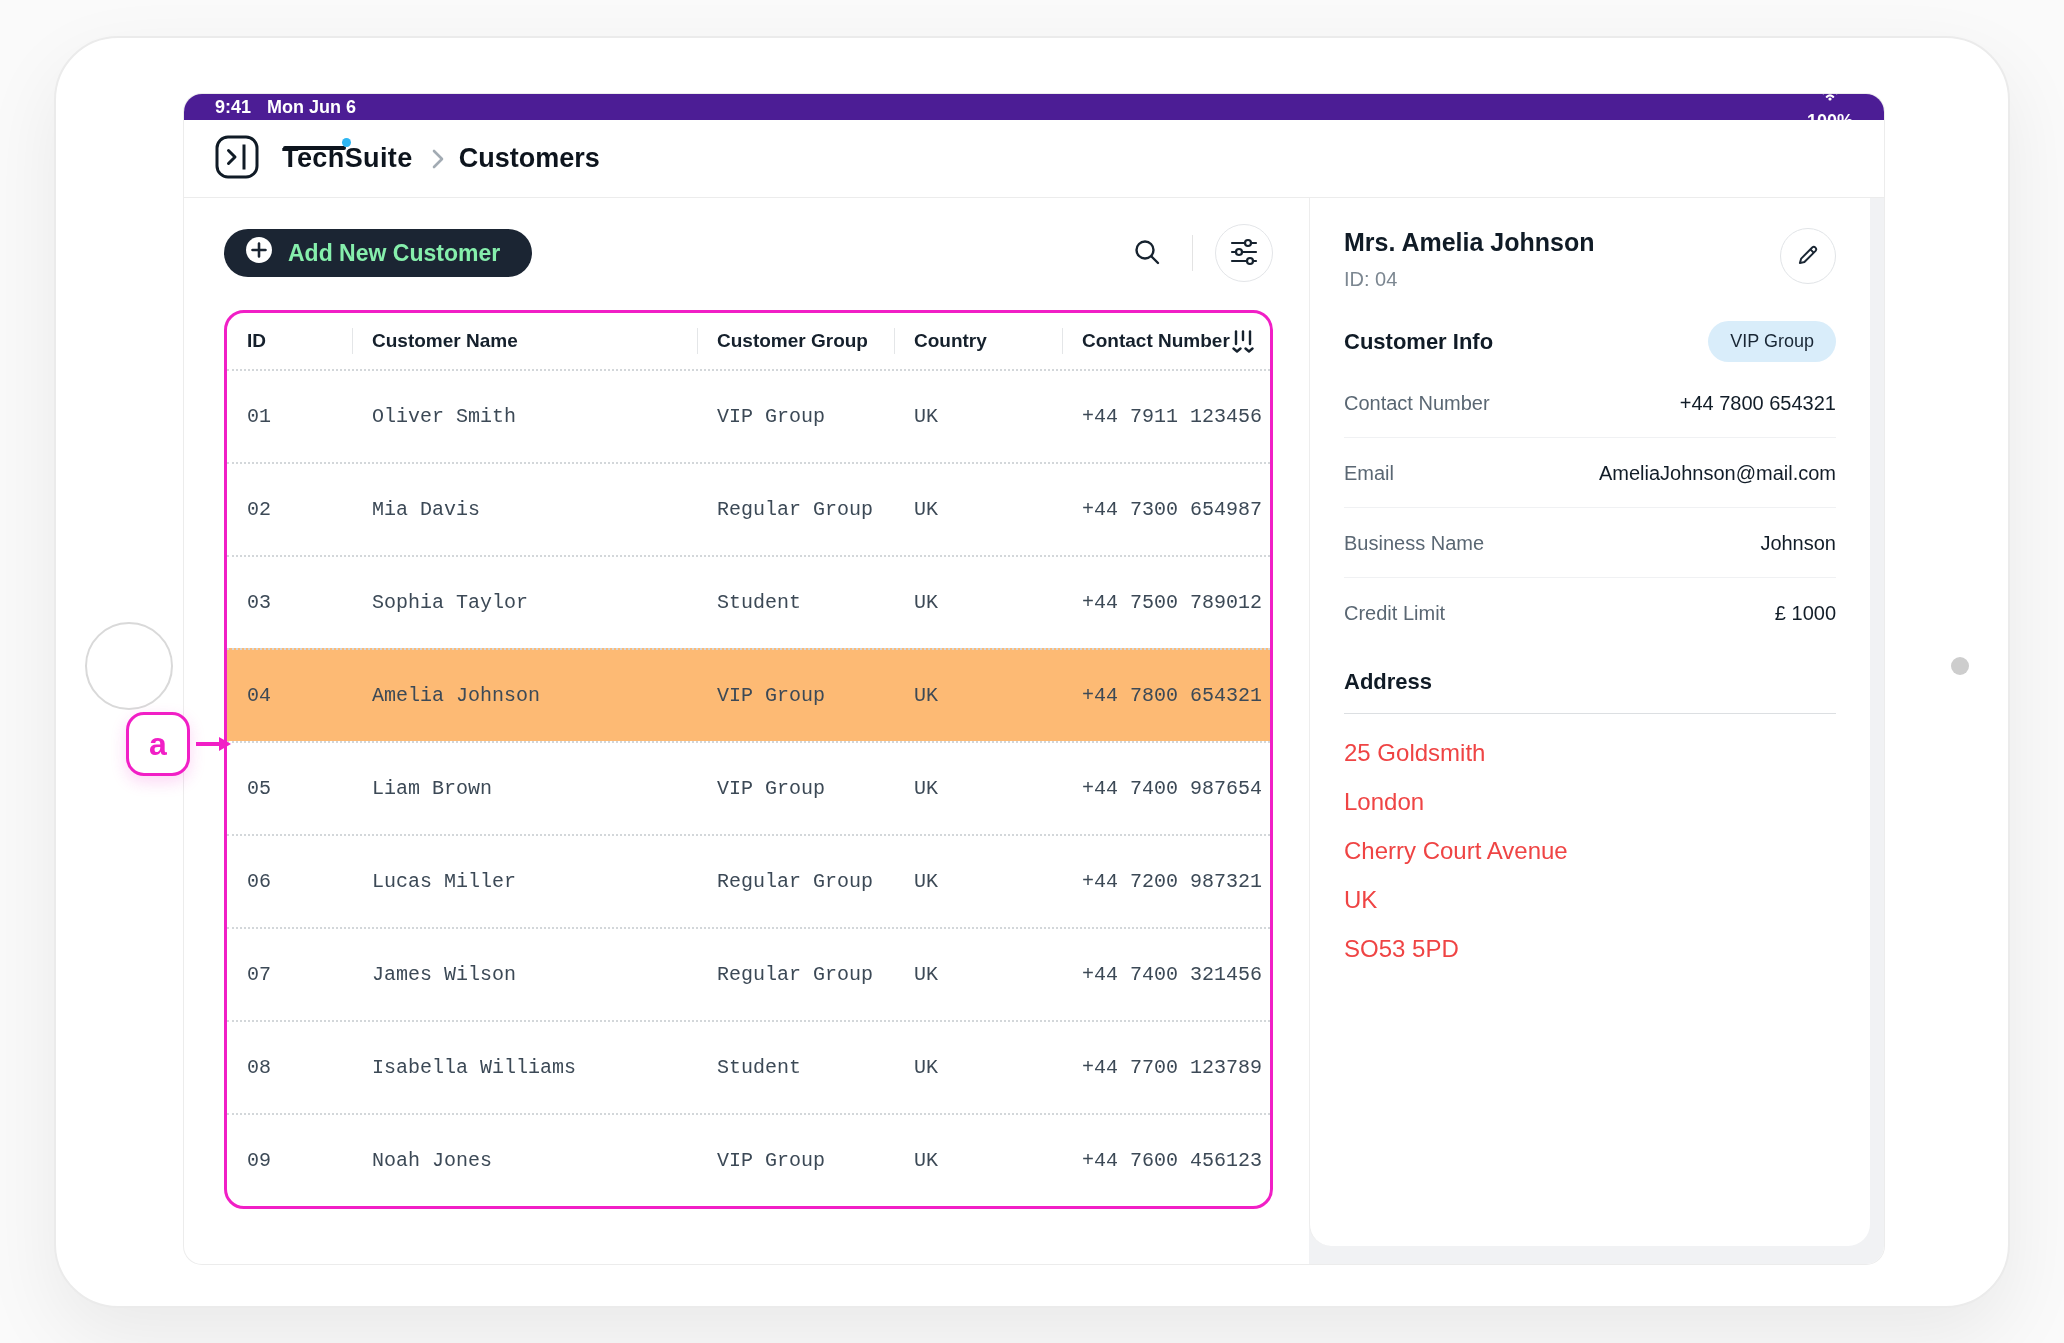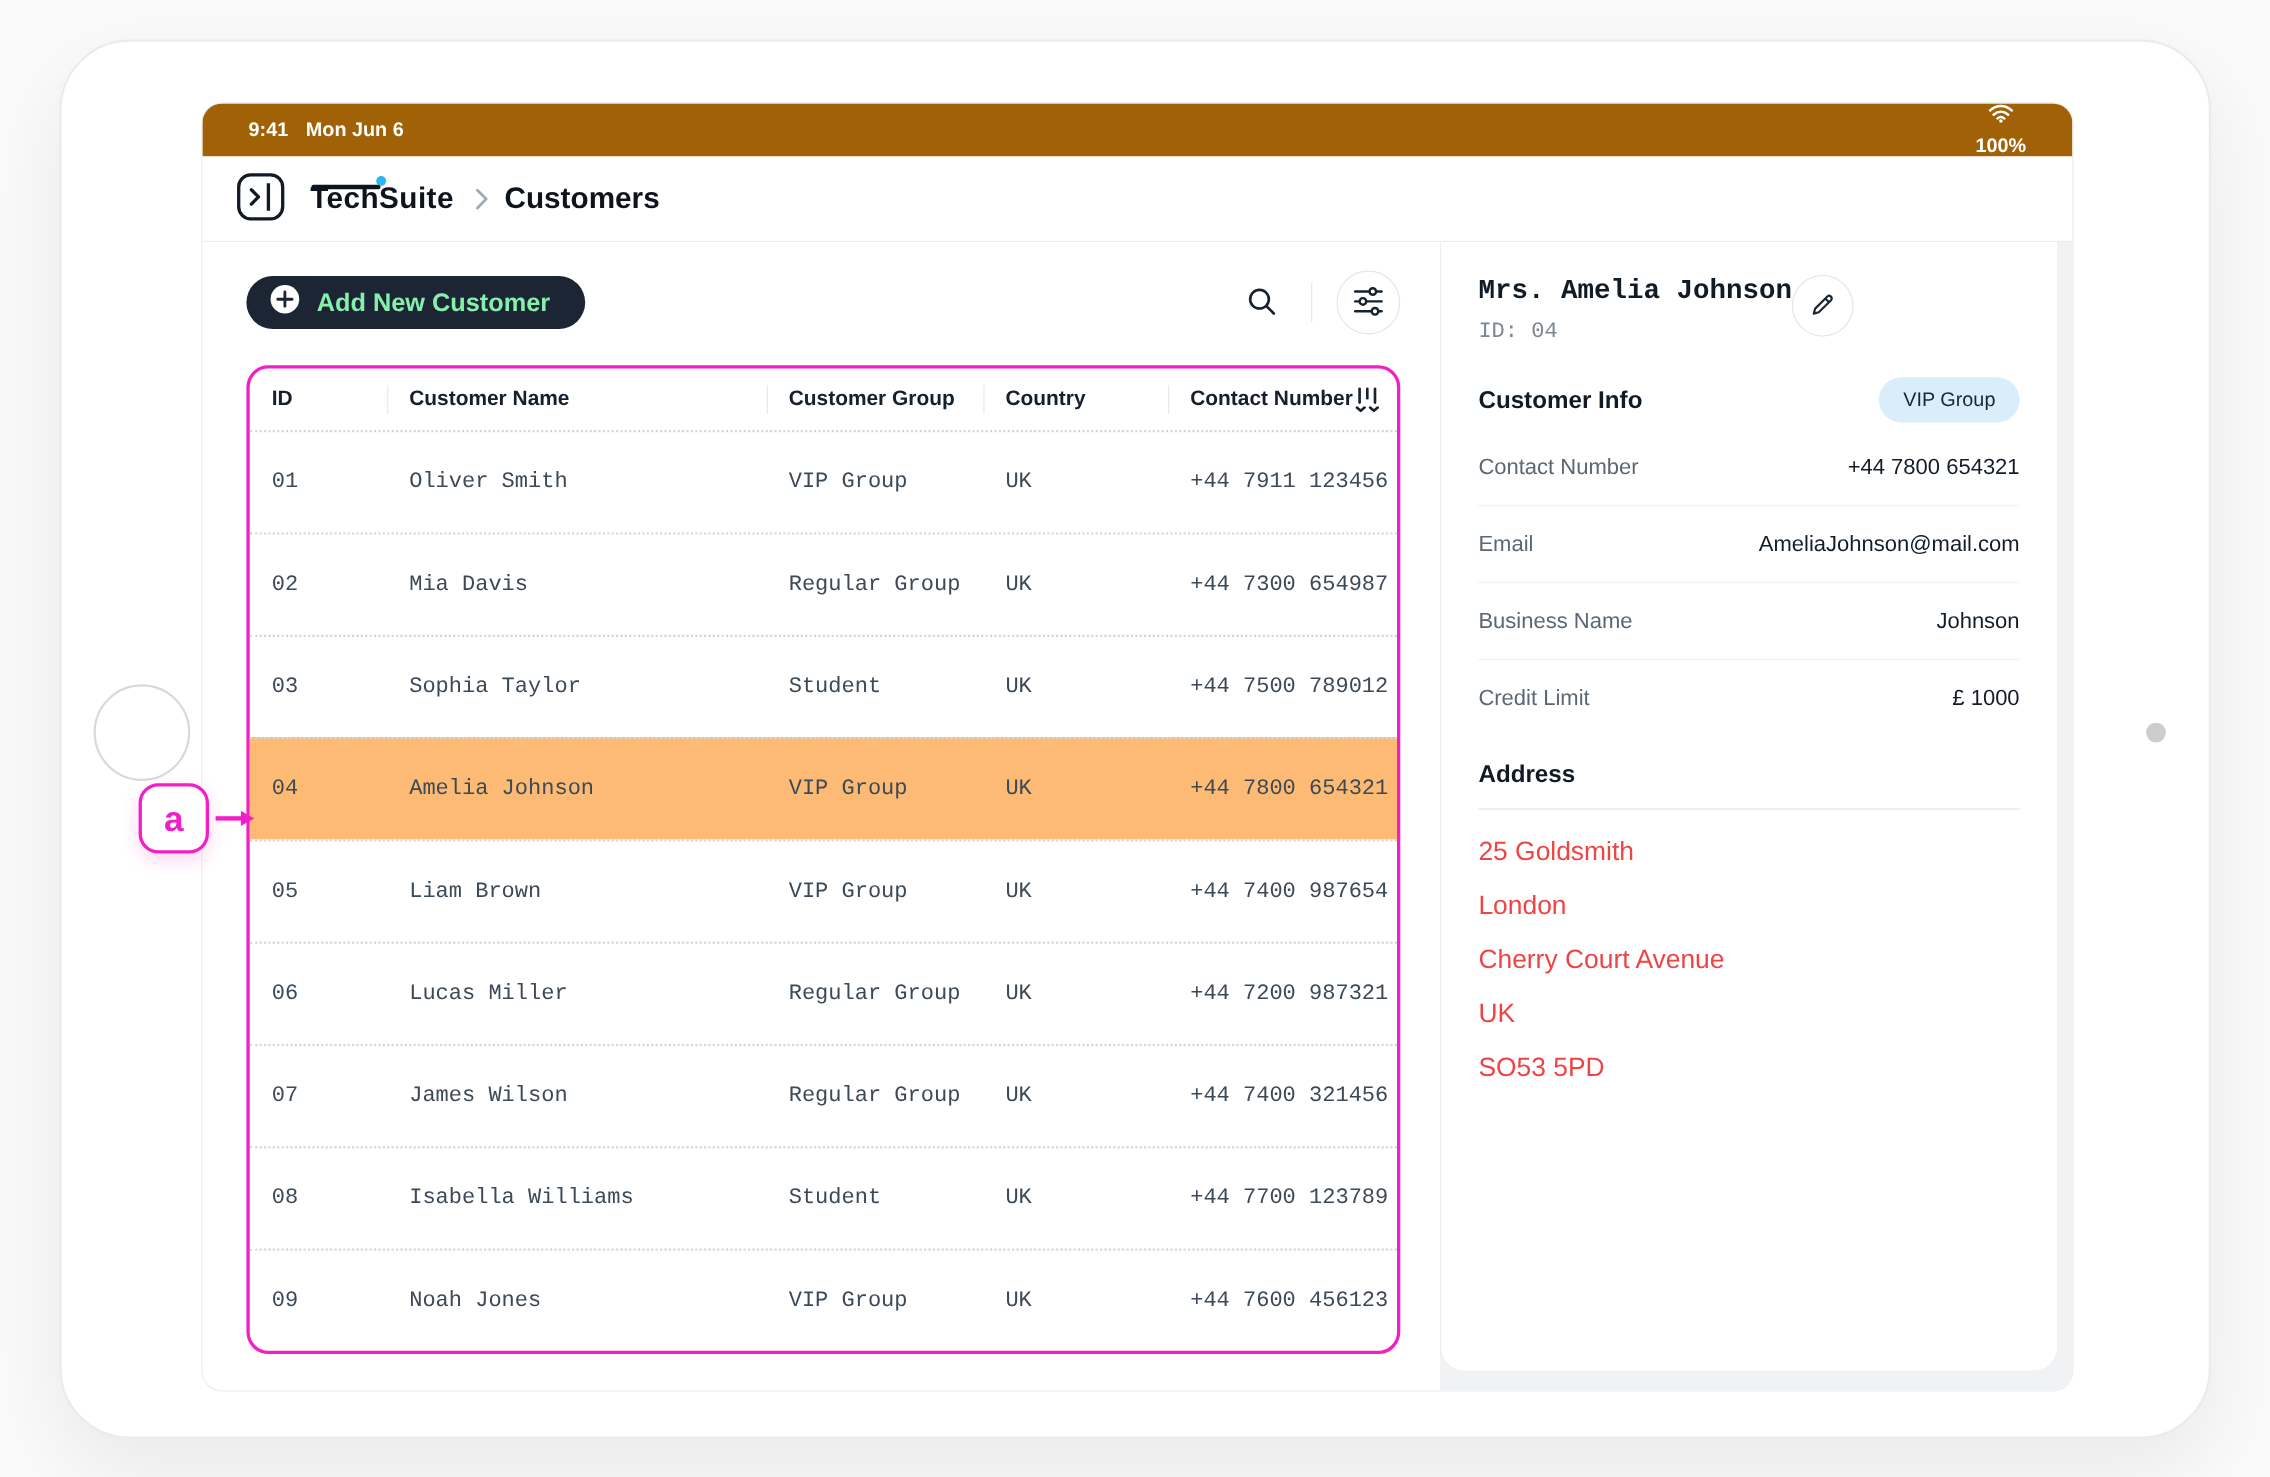--- a/index.html
+++ b/index.html
@@ -26,23 +26,23 @@
     background:#cdcdcd; border-radius:50%;
   }
   .screen {
     position:absolute; left:128px; top:56px; width:1700px; height:1170px;
     border-radius:18px; overflow:hidden; background:#fff;
     box-shadow:0 0 0 1px #ececec;
     display:flex; flex-direction:column;
   }
   
   .statusbar {
-    height:48px; background:#a16207; color:#fff; flex:0 0 auto;
+    height:26px; background:#4c1d95; color:#fff; flex:0 0 auto;
     display:flex; align-items:center; justify-content:space-between;
-    padding:0 42px; font-size:18px; font-weight:600;
+    padding:0 31px; font-size:18px; font-weight:600;
   }
   .sb-left { display:flex; align-items:center; gap:16px; }
   .sb-right { display:flex; align-items:center; gap:10px;flex-direction:column; }
   .sb-right svg { display:block; }
   
   .appheader {
     height:78px; flex:0 0 auto; display:flex; align-items:center;
     padding:0 30px; border-bottom:1px solid #ececec;
   }
   .toggle-btn { background:none; border:none; cursor:pointer; display:flex; }
@@ -84,21 +84,21 @@
     font-size:19px; font-weight:600; color:#15202c; padding-left:20px;
     position:relative; height:100%; display:flex; align-items:center;
   }
   .th + .th::before { content:''; position:absolute; left:0; top:15px; bottom:15px; width:1px; background:#e4e6e8; }
   .th-last { justify-content:space-between; padding-right:16px; }
   .trow { height:93px; font-size:20px; color:#3c4956; border-top:2px dotted #d3d7da; cursor:pointer; }
   .trow > div { padding-left:20px;font-family:Liberation Mono, monospace; }
   .trow.selected { background:#fdba74; }
   .col-icon { display:flex; }
   
-  .card-head { display:flex; justify-content:flex-start; align-items:flex-start;font-family:Liberation Mono, monospace; }
+  .card-head { display:flex; justify-content:space-between; align-items:flex-start; }
   .cust-name { font-size:25px; font-weight:700; color:#101b26; }
   .cust-id { margin-top:11px; font-size:20px; color:#7c8791; }
   .edit-btn {
     width:56px; height:56px; border-radius:50%; border:1.5px solid #e1e4e7;
     background:#fff; display:flex; align-items:center; justify-content:center; cursor:pointer;
   }
   .info-head { margin-top:30px; display:flex; justify-content:space-between; align-items:center; }
   .section-title { font-size:22px; font-weight:700; color:#101b26; }
   .badge { background:#d9edfa; color:#182634; font-size:18px; font-weight:500; padding:10px 22px; border-radius:21px; }
   .fields { margin-top:6px; }

